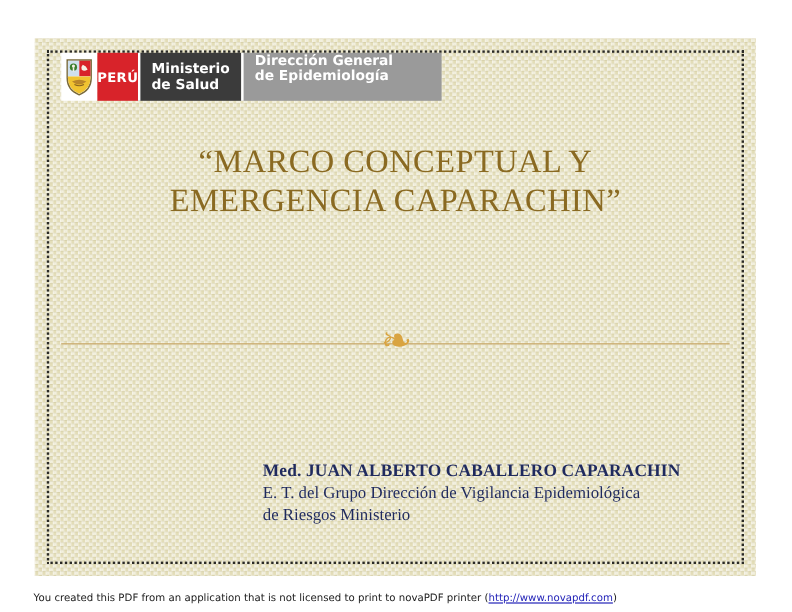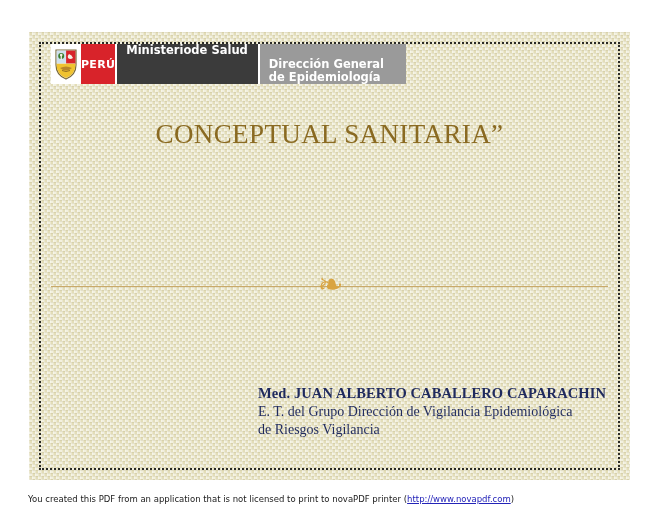--- a/index.html
+++ b/index.html
@@ -85,38 +85,37 @@
     padding: 0 0;
   }
   .logo-minsa {
     background: #3b3b3b;
     color: #ffffff;
     font-family: "DejaVu Sans", sans-serif;
     font-weight: bold;
     font-size: 11.5px;
     line-height: 13px;
     display: flex;
-    flex-direction: row;
+    flex-direction: column;
     justify-content: center;
     padding: 0 10px 0 9px;
     border-left: 2px solid #ffffff;
     white-space: nowrap;
-    text-align: center;
   }
   .logo-dge {
     background: #9a9a9a;
     color: #ffffff;
     font-family: "DejaVu Sans", sans-serif;
     font-weight: bold;
     font-size: 11.5px;
     line-height: 13px;
     display: flex;
     flex-direction: column;
-    justify-content: flex-end;
-    padding: 0 22px 0 9px;
+    justify-content: flex-start;
+    padding: 0 40px 0 9px;
     border-left: 2px solid #ffffff;
     white-space: nowrap;
   }
 
   
   #title-block {
     position: absolute;
     left: 40px;
     right: 40px;
     top: 86px;
@@ -164,21 +163,20 @@
 
   
   #presenter {
     position: absolute;
     left: 190px;
     top: 352px;
     right: 18px;
     z-index: 4;
     color: #1f2a5e;
     font-family: "Liberation Serif", serif;
-    padding-left: 39px;
   }
   #presenter-name {
     font-size: 14.5px;
     font-weight: bold;
     line-height: 19px;
     letter-spacing: 0.1px;
     white-space: nowrap;
   }
   .presenter-line {
     font-size: 14px;
@@ -227,31 +225,32 @@
       <span>Ministerio</span>
       <span>de Salud</span>
     </div>
     <div class="logo-dge">
       <span>Dirección General</span>
       <span>de Epidemiología</span>
     </div>
   </div>
 
   <div id="title-block">
-    <div class="title-line">CONCEPTUAL SANITARIA”</div>
+    <div class="title-line">“MARCO CONCEPTUAL Y</div>
+    <div class="title-line">EMERGENCIA CAPARACHIN”</div>
   </div>
 
   <div id="ornament-row">
     <div id="ornament-rule"></div>
     <div id="ornament-glyph">❧</div>
   </div>
 
   <div id="presenter">
     <div id="presenter-name">Med. JUAN ALBERTO CABALLERO CAPARACHIN</div>
     <div class="presenter-line">E. T. del Grupo Dirección de Vigilancia Epidemiológica</div>
-    <div class="presenter-line">de  Riesgos Vigilancia</div>
+    <div class="presenter-line">de  Riesgos Ministerio</div>
   </div>
 
 </div>
 
 <div id="footer">
   <span>You created this PDF from an application that is not licensed to print to novaPDF printer (</span><a id="footer-link" href="#">http://www.novapdf.com</a><span>)</span>
 </div>
 
 </body></html>

